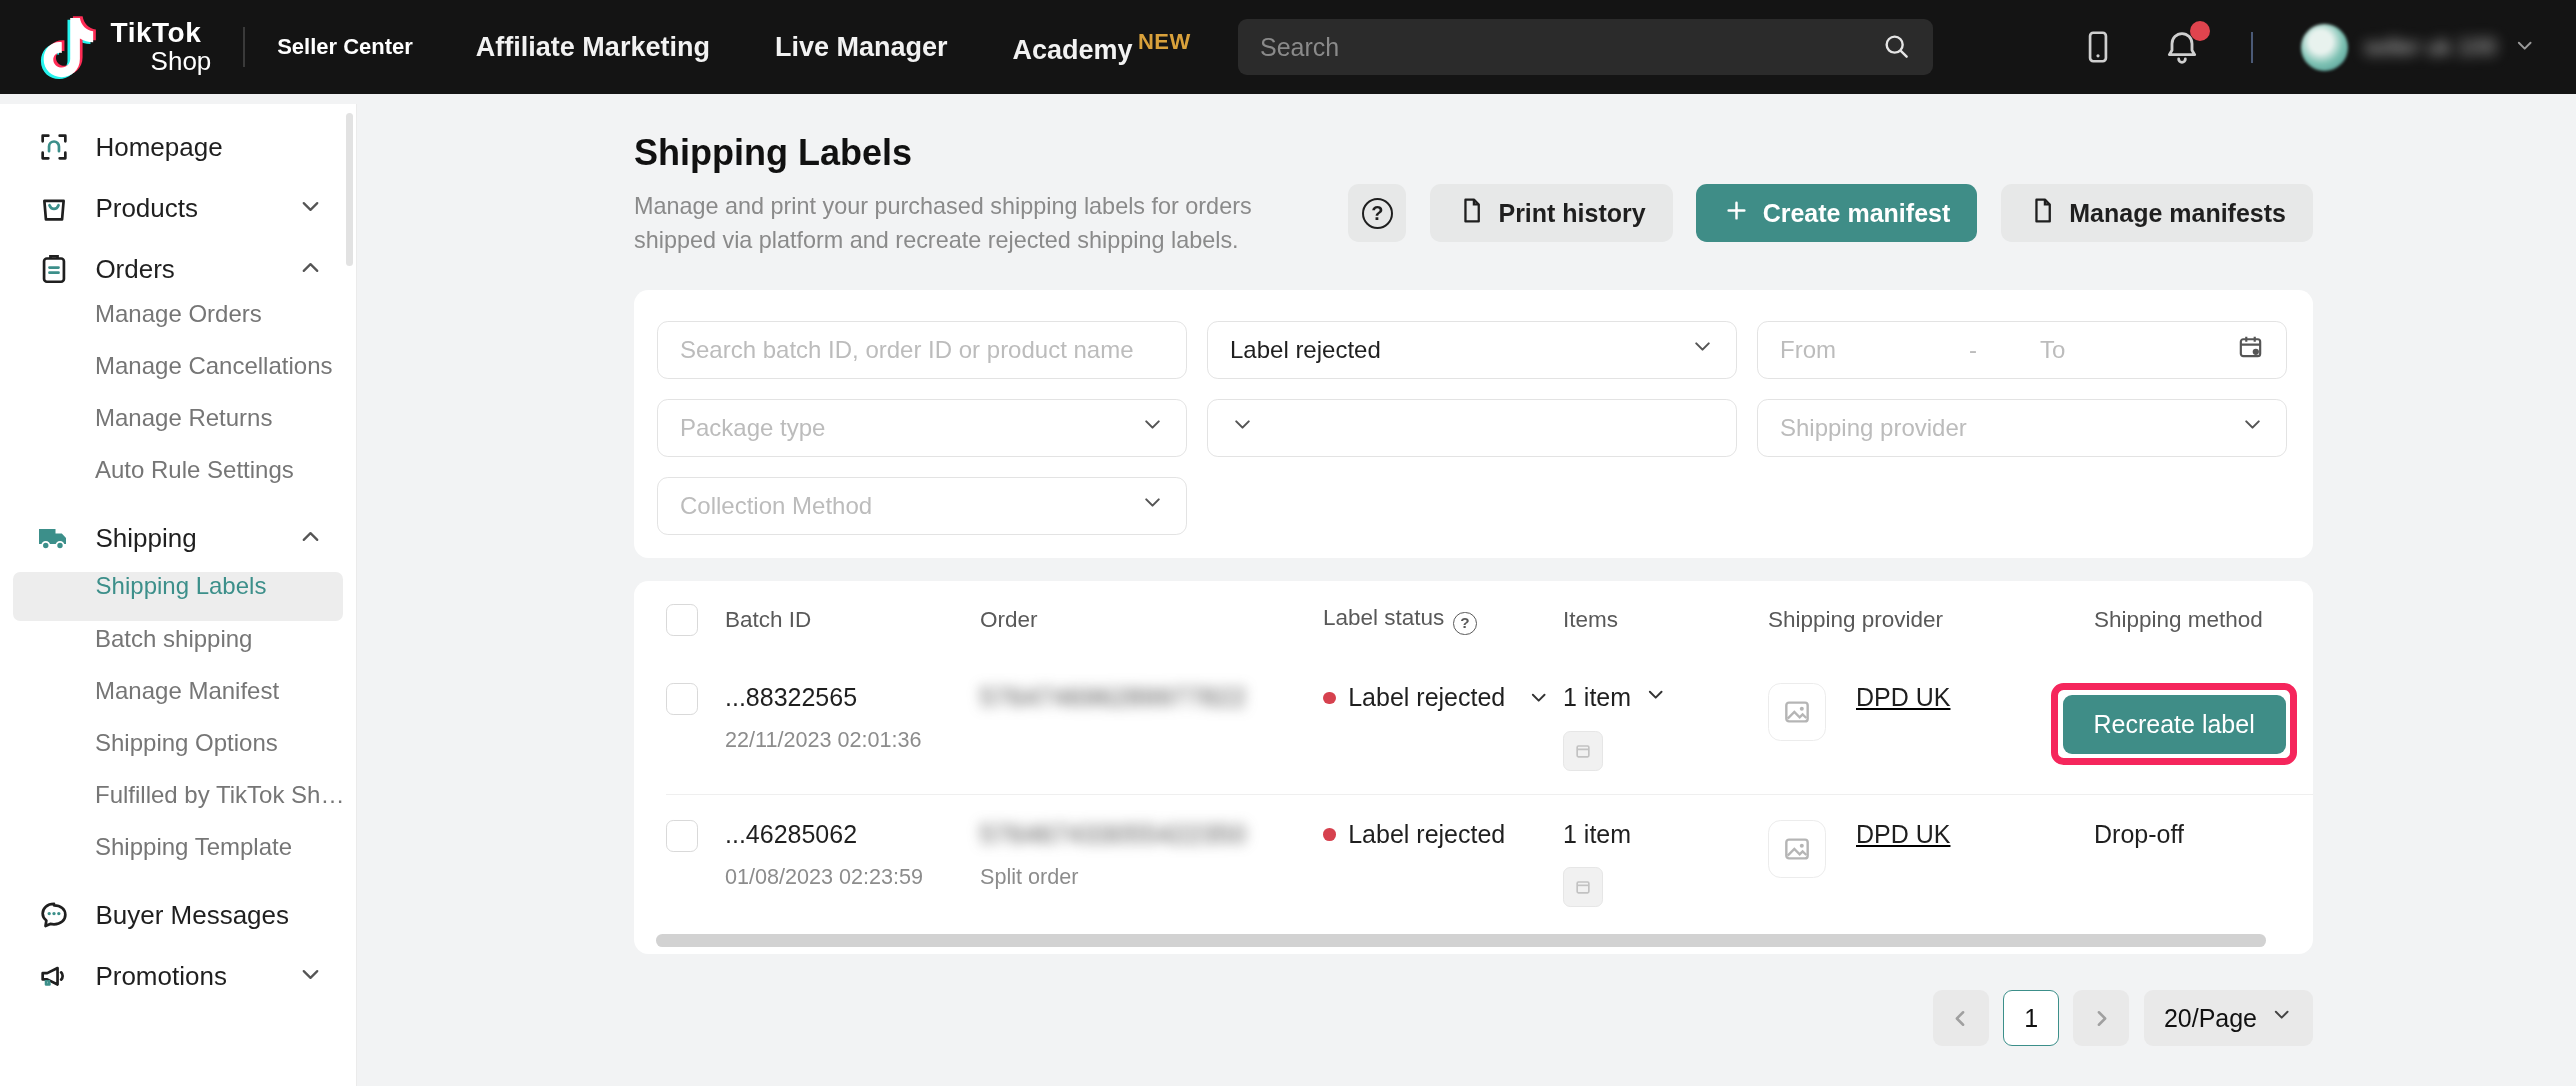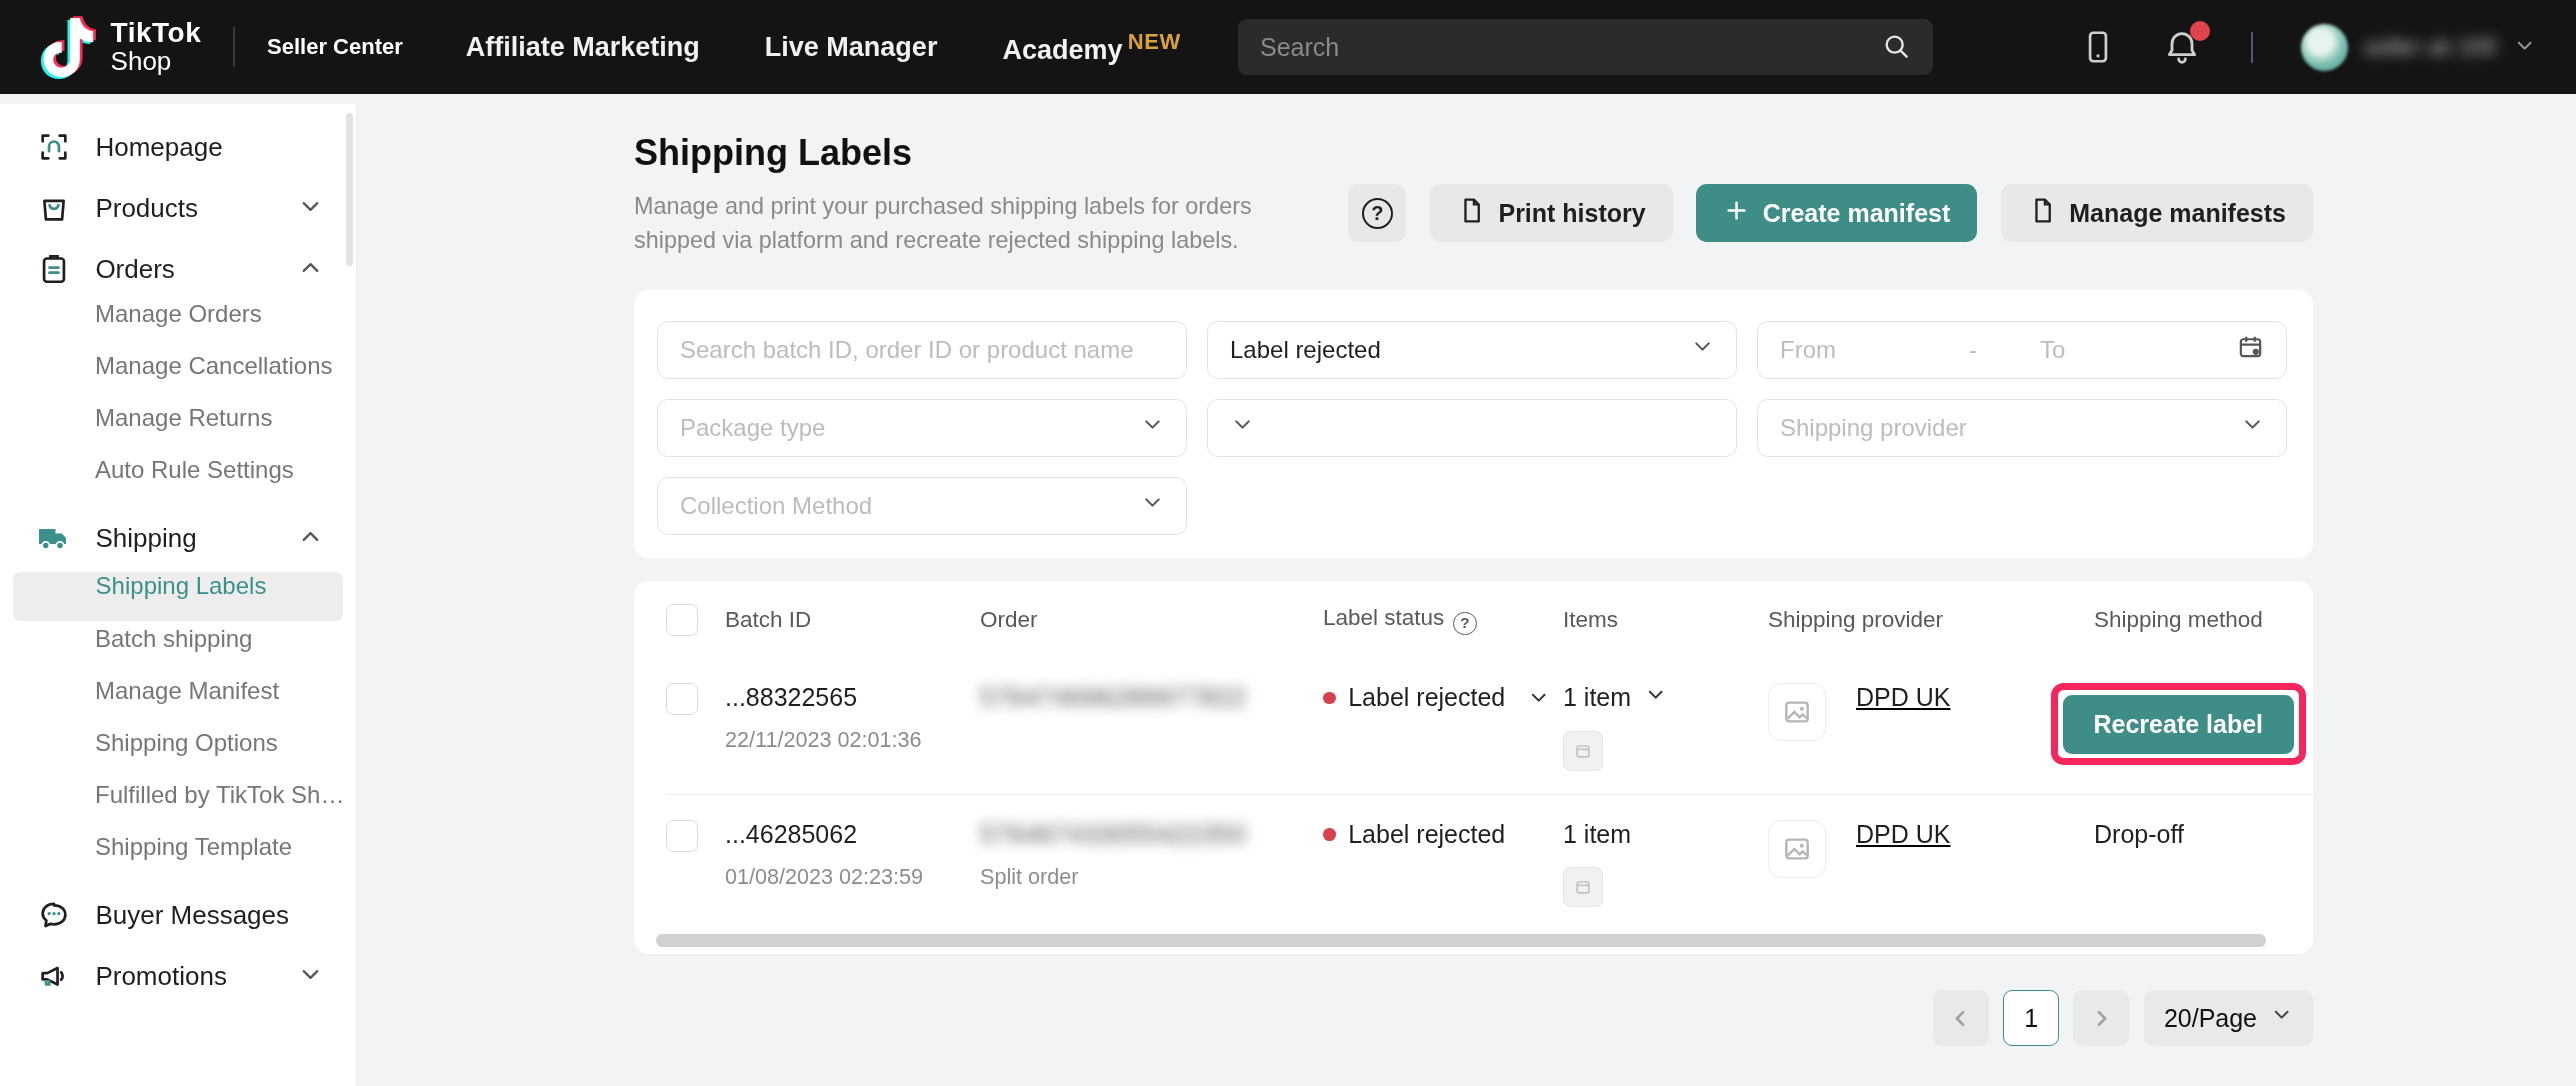--- a/index.html
+++ b/index.html
@@ -11,21 +11,21 @@
   body{font-family:"Liberation Sans",sans-serif; background:#f2f3f4; overflow:hidden; position:relative;}
 
   
   .topbar{position:absolute; top:0; left:0; width:2576px; height:94px; background:var(--topbar-bg);
     display:flex; align-items:center; padding:0 40px; color:#fff;}
   .logo{display:flex; align-items:center; gap:12.6px;}
   .logo-note{position:relative; width:58px; height:68px;}
   .logo-note svg{position:absolute; top:0; left:0;}
   .logo-text{line-height:1.02; font-weight:700;}
   .logo-text .l1{font-size:28px; letter-spacing:0.5px;}
-  .logo-text .l2{font-size:26px; font-weight:400;}
+  .logo-text .l2{font-size:26px; font-weight:400;margin-left:40px;}
   .topbar-sep{width:1.8px; height:40px; background:#3a3a3a; margin:0 32px;}
   .product-name{font-size:22px; font-weight:700; margin-right:63px;}
   .top-nav{display:flex; align-items:center; gap:65px;}
   .top-nav .nav-item{font-size:27px; font-weight:600; color:#f2f2f2; cursor:pointer; white-space:nowrap;}
   .nav-badge{color:var(--badge-new); font-size:22px; font-weight:700; vertical-align:super; margin-left:5.4px; letter-spacing:0.5px;}
   .top-search{margin-left:auto; width:695px; height:56px; background:#2b2b2b; border-radius:9px;
     display:flex; align-items:center; padding:0 21.6px;}
   .top-search input{flex:1; background:transparent; border:none; outline:none; color:#ddd; font-size:25px; font-family:inherit;}
   .top-search input::placeholder{color:#8a8a8a;}
   .top-icons{display:flex; align-items:center; gap:43px; margin-left:144px;}
@@ -96,21 +96,21 @@
   .status-cell{display:flex; align-items:center; gap:12.6px;}
   .dot{width:12.6px; height:12.6px; border-radius:50%; background:var(--status-dot); flex:0 0 auto;}
   .chev{color:#333; margin-left:9px; display:inline-flex;}
   .items-cell .thumb{width:40px; height:40px; background:#f1f1f1; border:1.8px solid #e6e6e6; border-radius:7.2px;
     margin-top:18px; display:flex; align-items:center; justify-content:center; color:#c2c2c2;}
   .provider-cell{display:flex; align-items:flex-start; gap:30px;text-decoration:underline;}
   .img-ph{width:58px; height:58px; border:1.8px solid #ececec; border-radius:12.6px; display:flex; align-items:center; justify-content:center; color:#b5b5b5;}
   .method-cell{display:flex; align-items:center; position:relative; left:-43px;}
   .red-box{border:7.2px solid var(--highlight-box); border-radius:12.6px; padding:4.5px;}
   .btn-recreate{height:59px; padding:0 31px; border:none; border-radius:9px; background:var(--accent-button);
-    color:#fff; font-size:25px; font-weight:700; font-family:inherit; cursor:pointer; white-space:nowrap;}
+    color:#fff; font-size:25px; font-weight:400; font-family:inherit; cursor:pointer; white-space:nowrap;}
   .h-scrollbar{position:absolute; left:21.6px; bottom:7.2px; width:1610px; height:12.6px; border-radius:6.3px; background:#d2d2d2; cursor:grab;}
 
   
   .pagination{display:flex; justify-content:flex-end; align-items:center; gap:14.4px; margin-top:36px;}
   .pg-btn{width:56px; height:56px; border-radius:9px; background:#e9e9e9; border:none; display:flex; align-items:center; justify-content:center;
     color:#a0a0a0; cursor:pointer;}
   .pg-current{width:56px; height:56px; border-radius:9px; background:#fff; border:1.8px solid var(--accent);
     display:flex; align-items:center; justify-content:center; font-size:25px; color:#111; cursor:pointer;}
   .pg-size{height:56px; padding:0 20px; border-radius:9px; background:#e9e9e9; border:none; display:flex; align-items:center; gap:12.6px;
     font-size:25px; color:#111; font-family:inherit; cursor:pointer;}

